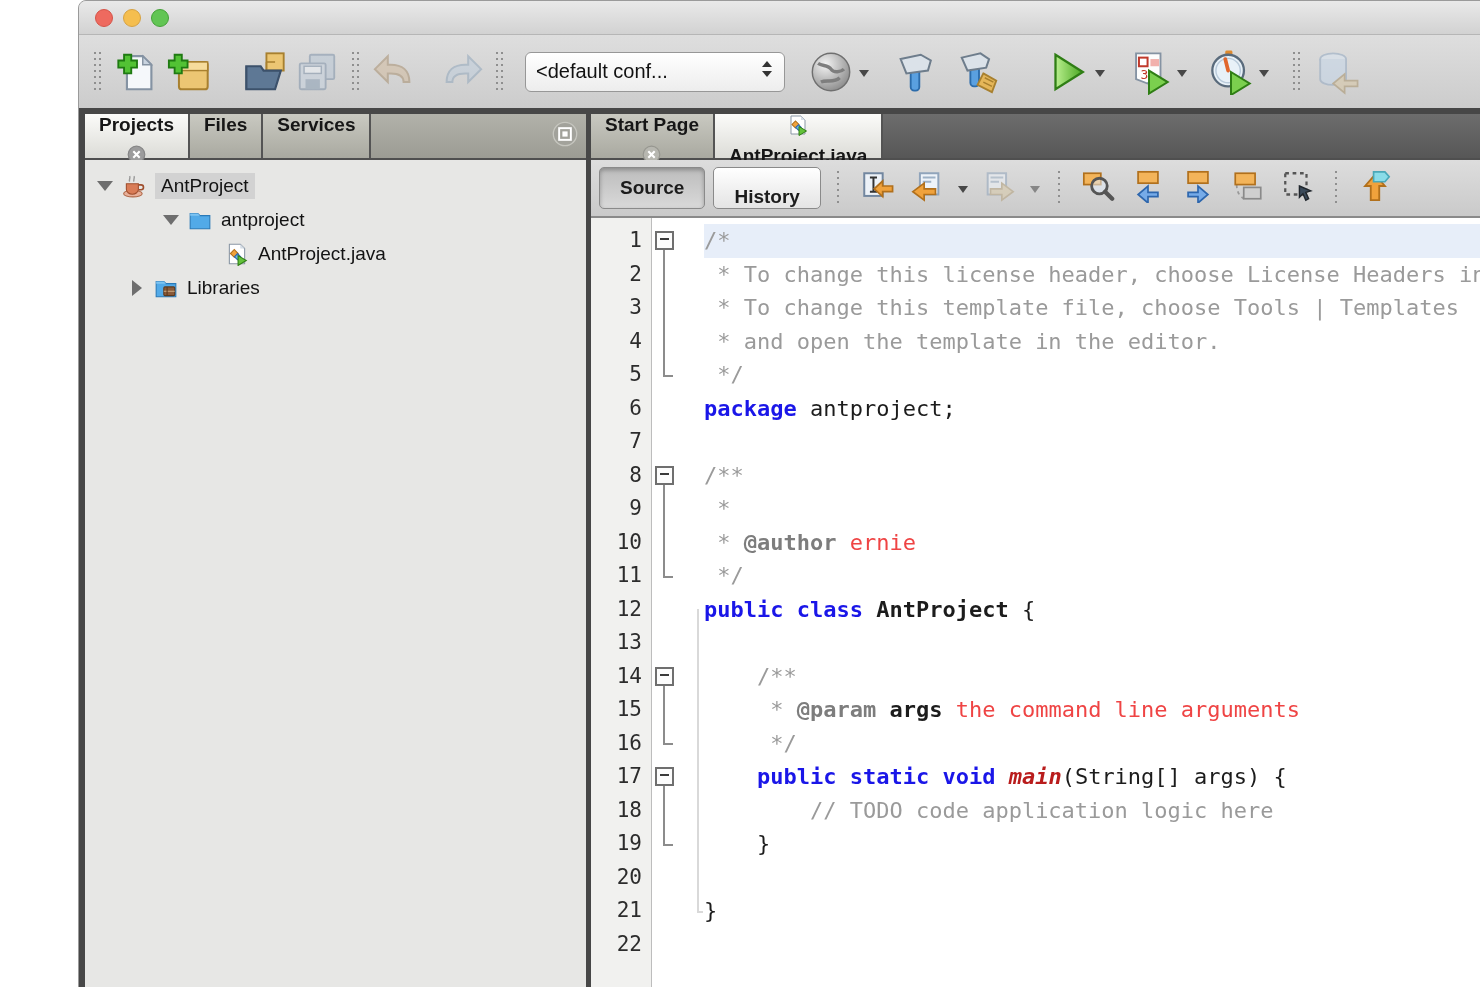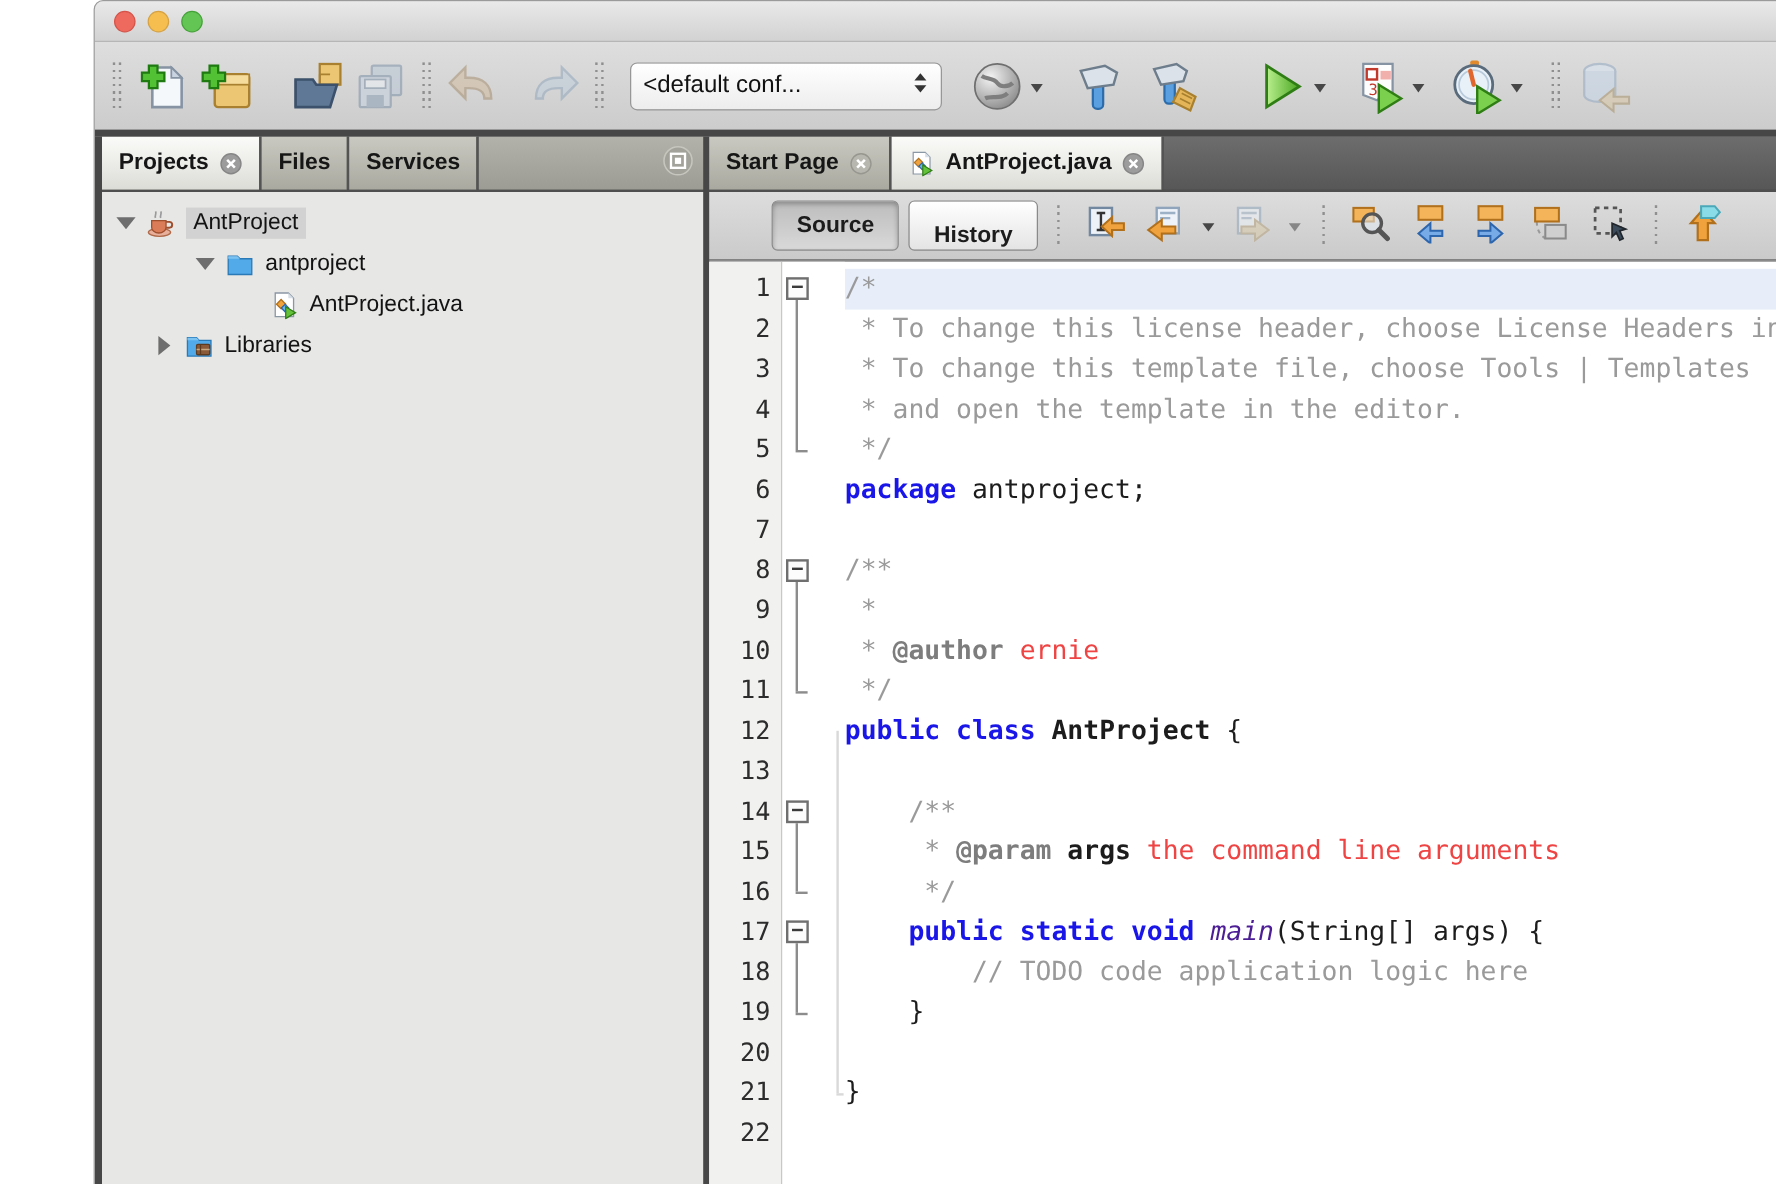--- a/index.html
+++ b/index.html
@@ -26,21 +26,21 @@
     border-radius:6px;display:flex;align-items:center;padding:0 10px;font-size:20px;color:#111;
     margin:0 20px 0 12px;flex:none;}
   .config .cfg-label{flex:1;white-space:nowrap;overflow:hidden;}
   .disabled{opacity:.55;}
   
   .darkstrip{height:6px;background:#474747;}
   .content{position:absolute;top:113px;left:0;right:0;bottom:0;background:#474747;display:flex;}
   
   .tabrow{height:44px;display:flex;border-bottom:2px solid #4f4f4f;flex:none;}
   .tab{display:flex;align-items:center;padding:0 14px;border-right:2px solid #545454;
-    font-size:19px;font-weight:bold;color:#161616;gap:9px;}
+    font-size:19px;font-weight:bold;color:#161616;gap:9px;flex-direction:column;}
   .tab.active{background:linear-gradient(#fbfbf9,#dcdcd7);}
   .tab.inactive{background:linear-gradient(#c9c9c1,#a9a9a0);}
   .tab .ticon{display:flex;}
   
   .left-panel{width:501px;margin-left:6px;display:flex;flex-direction:column;flex:none;}
   .lp-filler{flex:1;background:linear-gradient(#b2b2aa,#9c9c94);display:flex;align-items:center;justify-content:flex-end;padding-right:8px;}
   .tree{flex:1;background:#e7e7e5;padding-top:9px;font-size:19px;color:#131313;}
   .trow{height:34px;display:flex;align-items:center;}
   .tw-arrow{width:20px;height:20px;display:flex;align-items:center;justify-content:center;margin-right:7px;flex:none;}
   .arr-down{width:0;height:0;border:8px solid transparent;border-top:10px solid #6e6e6e;margin-top:8px;}
@@ -49,21 +49,21 @@
   .tlabel{white-space:nowrap;}
   .tlabel.sel{background:#d2d2d2;padding:2px 6px;}
   .r0{padding-left:10px;} .r1{padding-left:42px;} .r2{padding-left:76px;} .r3{padding-left:140px;} .r4{padding-left:42px;}
   
   .editor-panel{flex:1;margin-left:5px;display:flex;flex-direction:column;min-width:0;}
   .ed-filler{flex:1;background:linear-gradient(#6d6d6d,#575757);}
   .ed-toolbar{height:56px;background:linear-gradient(#dddddd,#cacaca);border-bottom:2px solid #8a8a8a;
     display:flex;align-items:center;padding:0 8px;gap:8px;flex:none;}
   .mini-btn{height:40px;padding:0 20px;font-size:19px;font-weight:bold;color:#1c1c1c;
     border:1px solid #8a8a8a;border-radius:5px;display:flex;align-items:center;}
-  .mini-btn.pressed{background:linear-gradient(#bcbcbc,#d9d9d9);box-shadow:inset 0 2px 4px rgba(0,0,0,.28);margin-left:44px;}
+  .mini-btn.pressed{background:linear-gradient(#bcbcbc,#d9d9d9);box-shadow:inset 0 2px 4px rgba(0,0,0,.28);}
   .mini-btn.raised{background:linear-gradient(#ffffff,#e4e4e4);align-items:flex-end;}
   .ebtn{width:42px;height:42px;display:flex;align-items:center;justify-content:center;flex:none;}
   .egrip{width:3px;height:34px;margin:0 8px;flex:none;
     background-image:repeating-linear-gradient(to bottom,#8f8f8f 0 2px,transparent 2px 6px);
     background-size:2px 100%;background-repeat:no-repeat;}
   
   .code-wrap{flex:1;display:flex;background:#ffffff;overflow:hidden;}
   .gutter{width:60px;background:#f1f1ef;border-right:1px solid #bdbdbd;padding-top:6px;flex:none;
     font-family:"DejaVu Sans Mono",monospace;font-size:21px;color:#2c2c2c;}
   .lnum{height:33.5px;line-height:33.5px;text-align:right;padding-right:9px;}
@@ -74,21 +74,21 @@
   .ffoot{position:absolute;left:11px;height:2px;width:10px;background:#8c8c8c;}
   .fguide{position:absolute;left:45px;width:2px;background:#d9d9d9;}
   .fguidefoot{position:absolute;left:45px;height:2px;width:6px;background:#d9d9d9;}
   .codecol{flex:1;min-width:0;padding-top:6px;font-family:"DejaVu Sans Mono",monospace;
     font-size:22px;line-height:33.5px;color:#1c1c1c;overflow:hidden;}
   .cline{height:33.5px;white-space:pre;}
   .cline.hl{background:#e7eef9;}
   .seg-cm{color:#9a9a9a;} .seg-kw{color:#1a16e8;font-weight:bold;} .seg-pl{color:#1c1c1c;text-align:center;}
   .seg-tag{color:#7d7d7d;font-weight:bold;} .seg-lit{color:#ef4444;}
   .seg-prm{color:#1c1c1c;font-weight:bold;} .seg-decl{color:#1c1c1c;font-weight:bold;}
-  .seg-mainm{color:#4c1d95;font-weight:normal;font-style:italic;}
+  .seg-mainm{color:#b91c1c;font-weight:bold;font-style:italic;}
 </style>
 </head>
 <body>
 
 <div class="window">
 
   <div class="titlebar">
     <div class="tl red"></div>
     <div class="tl yel"></div>
     <div class="tl grn"></div>

